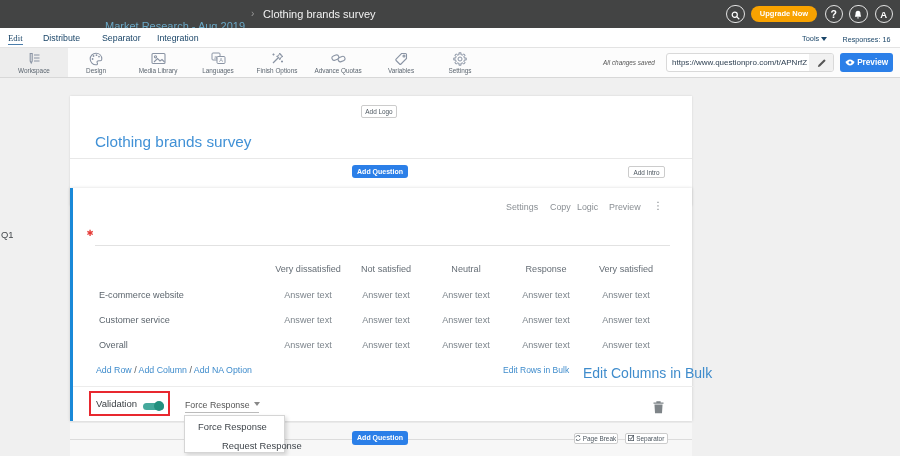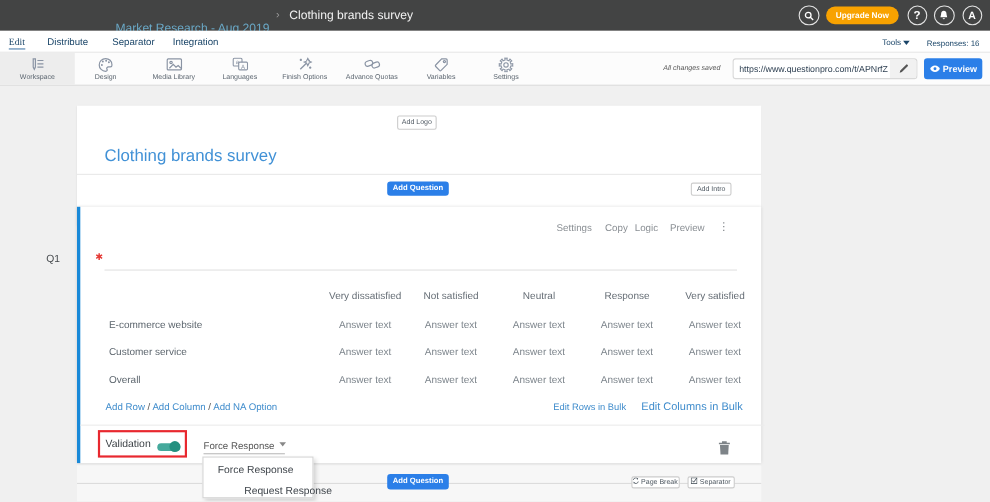--- a/index.html
+++ b/index.html
@@ -18,21 +18,21 @@
   
   .toolbar { position:absolute; left:0; top:48px; width:900px; height:30px; background:#fcfcfc; border-bottom:1px solid #d8d8d8; }
   .tool { position:absolute; top:0; height:29px; text-align:center; }
   .tool .lbl { position:absolute; left:0; right:0; top:19px; font-size:6.4px; color:#5c6670; }
   .tool svg { position:absolute; top:4px; left:50%; margin-left:-7px; }
   
   .content { position:absolute; left:0; top:78px; width:900px; height:378px; background:#f0f0f0; }
   .card { position:absolute; background:#fff; }
   .btnblue { position:absolute; background:#2b7fe8; color:#fff; font-weight:bold; text-align:center; border-radius:3px; white-space:nowrap; }
   .btnwhite { position:absolute; background:#fff; border:1px solid #ccc; border-radius:2px; color:#4c565f; text-align:center; white-space:nowrap; }
-  .ans { position:absolute; transform:translateX(-50%);margin-left:24px; }
+  .ans { position:absolute; transform:translateX(-50%); }
 </style>
 </head>
 <body>
 
 <div class="topbar">
   <span class="abs nw" style="left:105px;top:8px;color:#6aa8c6;font-size:11px;margin-top:12px;">Market Research - Aug 2019</span>
   <span class="abs nw" style="left:251px;top:8px;color:#9a9a9a;font-size:10px;">›</span>
   <span class="abs nw" style="left:263px;top:8px;color:#f2f2f2;font-size:11px;">Clothing brands survey</span>
   <div class="circ" style="left:726px;">
     <svg width="9" height="9" viewBox="0 0 12 12" style="margin-top:4px;">
@@ -151,21 +151,21 @@
   <div class="btnblue" style="left:840px;top:5px;width:53px;height:18.5px;line-height:19px;font-size:8.2px;">
     <svg width="10" height="7" viewBox="0 0 12 8" style="vertical-align:-0.5px;">
         <path d="M6,0.5 C3.5,0.5 1.6,2.2 0.7,4 C1.6,5.8 3.5,7.5 6,7.5 C8.5,7.5 10.4,5.8 11.3,4 C10.4,2.2 8.5,0.5 6,0.5 Z" fill="#fff"></path>
         <circle cx="6" cy="4" r="1.6" fill="#2b7fe8"></circle>
       </svg>
     Preview
   </div>
 </div>
 
 <div class="content">
-  <span class="abs" style="left:1px;top:151px;font-size:9.4px;color:#44484c;padding-left:41px;">Q1</span>
+  <span class="abs" style="left:1px;top:151px;font-size:9.4px;color:#44484c;">Q1</span>
 
   <div class="card" style="left:70px;top:18px;width:622px;height:110px;box-shadow:0 0 2px rgba(0,0,0,.12);">
     <div class="btnwhite" style="left:291px;top:9px;width:36px;height:13px;line-height:12px;font-size:6.4px;">Add Logo</div>
     <div class="abs nw" style="left:25px;top:37px;font-size:15.3px;color:#4191d6;">Clothing brands survey</div>
     <div class="abs" style="left:0;top:62px;width:622px;border-top:1px solid #e8e8e8;"></div>
     <div class="btnblue" style="left:282px;top:69px;width:56px;height:13px;line-height:13px;font-size:7px;">Add Question</div>
     <div class="btnwhite" style="left:558px;top:69.5px;width:37px;height:12.5px;line-height:11.5px;font-size:6.4px;">Add Intro</div>
   </div>
 
   <div class="card" style="left:70px;top:110px;width:622px;height:233px;border-left:3px solid #1989d8;box-shadow:0 0 3px rgba(0,0,0,.15);">
@@ -205,21 +205,21 @@
       <span class="abs nw" style="left:26px;color:#5d666e;">Overall</span>
       <span class="ans nw" style="left:235px;">Answer text</span>
       <span class="ans nw" style="left:313px;">Answer text</span>
       <span class="ans nw" style="left:393px;">Answer text</span>
       <span class="ans nw" style="left:473px;">Answer text</span>
       <span class="ans nw" style="left:553px;">Answer text</span>
     </div>
 
     <div class="abs nw" style="left:23px;top:177px;font-size:8.8px;color:#3f8ccc;">Add Row <span style="color:#555;">/</span> Add Column <span style="color:#555;">/</span> Add NA Option</div>
     <span class="abs nw" style="left:430px;top:177px;font-size:8.5px;color:#3f8ccc;">Edit Rows in Bulk</span>
-    <span class="abs nw" style="left:510px;top:177px;font-size:10px;color:#3f8ccc;">Edit Columns in Bulk</span>
+    <span class="abs nw" style="left:510px;top:177px;font-size:14px;color:#3f8ccc;">Edit Columns in Bulk</span>
     <div class="abs" style="left:0;top:198px;width:622px;border-top:1px solid #ececec;"></div>
 
     <div class="abs" style="left:16px;top:203px;width:81px;height:25px;border:2px solid #e8282f;"></div>
     <span class="abs nw" style="left:23px;top:210px;font-size:9.5px;color:#3b4045;">Validation</span>
     <div class="abs" style="left:70px;top:214.5px;width:21px;height:7px;background:#45a99c;border-radius:4px;"></div>
     <div class="abs" style="left:81px;top:213px;width:10px;height:10px;background:#23907f;border-radius:50%;"></div>
     <span class="abs nw" style="left:112px;top:211.5px;font-size:8.8px;color:#555;">Force Response</span>
     <span class="abs" style="left:181px;top:214px;width:0;height:0;border-left:3.5px solid transparent;border-right:3.5px solid transparent;border-top:4px solid #888;"></span>
     <div class="abs" style="left:112px;top:224px;width:74px;border-top:1px solid #bbb;"></div>
     <svg class="abs" style="left:580px;top:213px;" width="11" height="13" viewBox="0 0 11 13">

